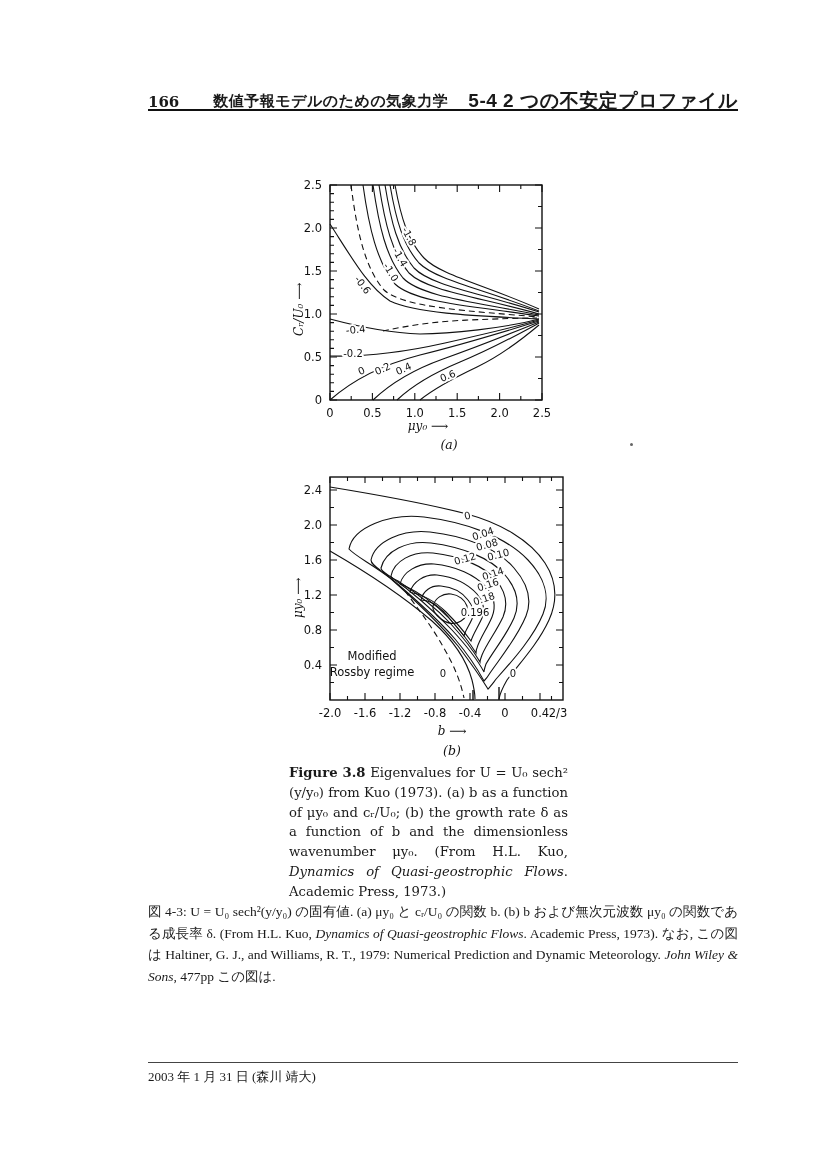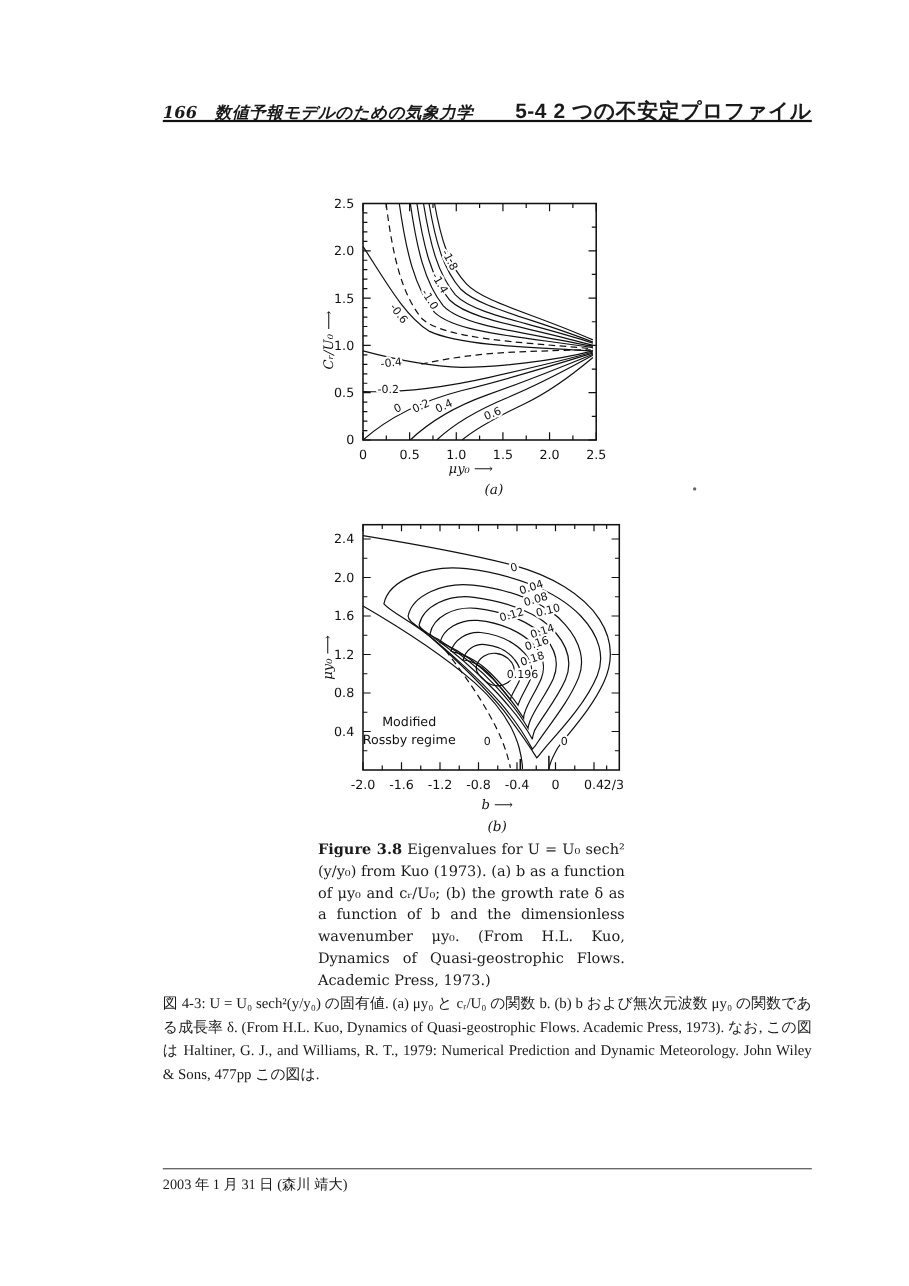--- a/index.html
+++ b/index.html
@@ -1,43 +1,43 @@
 <!DOCTYPE html>
 <html><head>
 <meta charset="utf-8">
 <style>
   html,body{margin:0;padding:0;background:#ffffff;}
   .page{position:relative;width:826px;height:1169px;background:#fff;color:#1a1a1a;overflow:hidden;
         font-family:"Liberation Serif","DejaVu Serif",serif;}
   
   .hdr{position:absolute;top:88px;left:148px;width:590px;display:flex;justify-content:space-between;align-items:baseline;}
   .hdr .pno{font-family:"DejaVu Serif",serif;font-weight:bold;font-size:15px;}
-  .hdr .ltitle{font-family:"Liberation Sans","DejaVu Sans",sans-serif;font-weight:bold;font-size:15px;margin-left:16px;letter-spacing:.5px;}
+  .hdr .ltitle{font-family:"Liberation Sans","DejaVu Sans",sans-serif;font-weight:bold;font-size:15px;margin-left:34px;letter-spacing:.5px;}
   .hdr .rtitle{font-family:"Liberation Sans","DejaVu Sans",sans-serif;font-weight:bold;font-size:19px;letter-spacing:.5px;}
   .hdr-rule{position:absolute;top:109px;left:148px;width:590px;height:2px;background:#111;}
-  .hdr-left{display:flex;align-items:flex-start;font-style:italic;}
+  .hdr-left{display:flex;align-items:flex-end;}
   
   .chart-a{position:absolute;left:265px;top:170px;}
   .chart-b{position:absolute;left:265px;top:460px;}
   svg text{font-family:"DejaVu Sans",sans-serif;fill:#111;}
   .tick-label{font-size:11.5px;}
   .clabel{font-size:10px;paint-order:stroke;stroke:#fff;stroke-width:4px;stroke-linejoin:round;}
   .axlabel{font-size:12px;font-style:italic;font-family:"DejaVu Serif",serif;}
   .panel-label{font-size:12.5px;font-style:italic;font-family:"DejaVu Serif",serif;}
   .regime{font-size:11.5px;font-family:"DejaVu Sans",sans-serif;}
   .cpath{fill:none;stroke:#111;stroke-width:1.1;}
   .cpath-heavy{fill:none;stroke:#111;stroke-width:1.4;}
   .dash{stroke-dasharray:6 4;}
   .frame{fill:none;stroke:#111;stroke-width:1.4;}
   .ticks{fill:none;stroke:#111;stroke-width:1.1;}
   
   .cap-en{position:absolute;left:289px;top:763px;width:279px;font-family:"DejaVu Serif",serif;
           font-size:13.2px;line-height:19.8px;text-align:justify;}
   .cap-en .bd{font-weight:bold;}
-  .it{}
+  .it{font-style:italic;}
   .cap-jp{position:absolute;left:148px;top:901px;width:590px;font-size:13.5px;line-height:21.5px;text-align:justify;}
   
   .ftr-rule{position:absolute;top:1062px;left:148px;width:590px;height:1px;background:#444;}
   .ftr{position:absolute;top:1068px;left:148px;font-size:13px;text-align:center;}
   .artifact-dot{position:absolute;left:630px;top:443px;width:3px;height:3px;border-radius:50%;background:#666;}
 </style>
 </head>
 <body>
 
 <div class="page">

